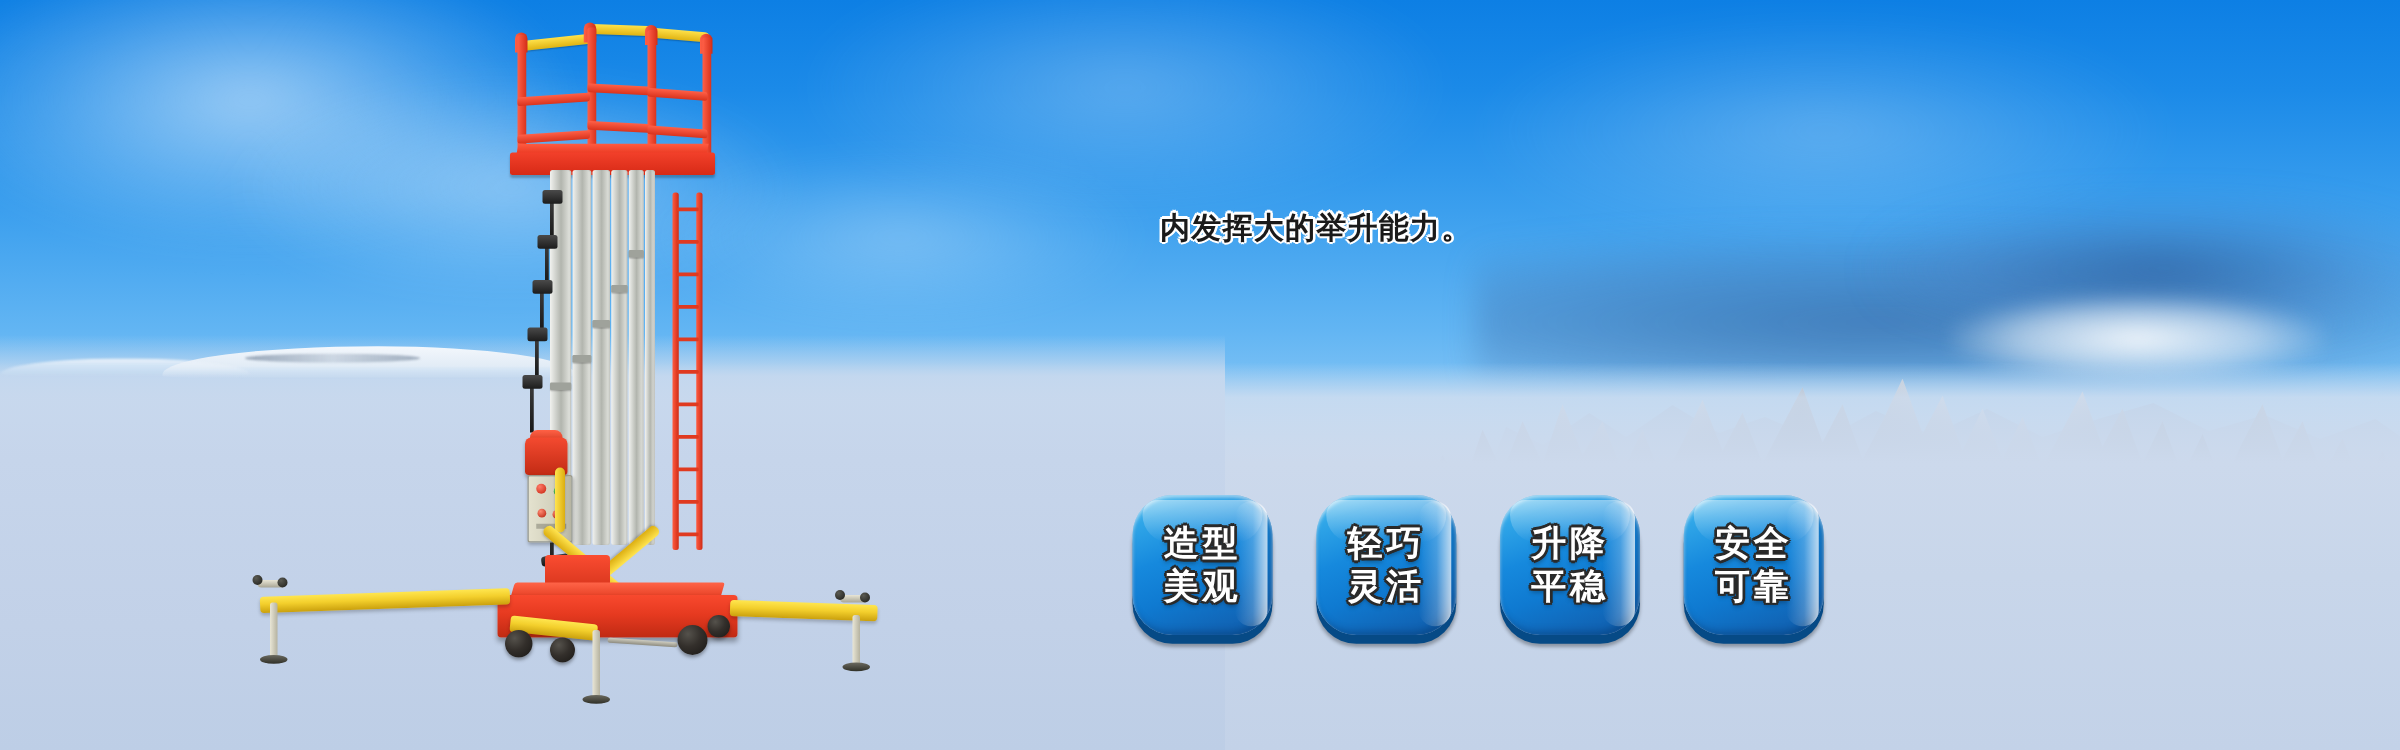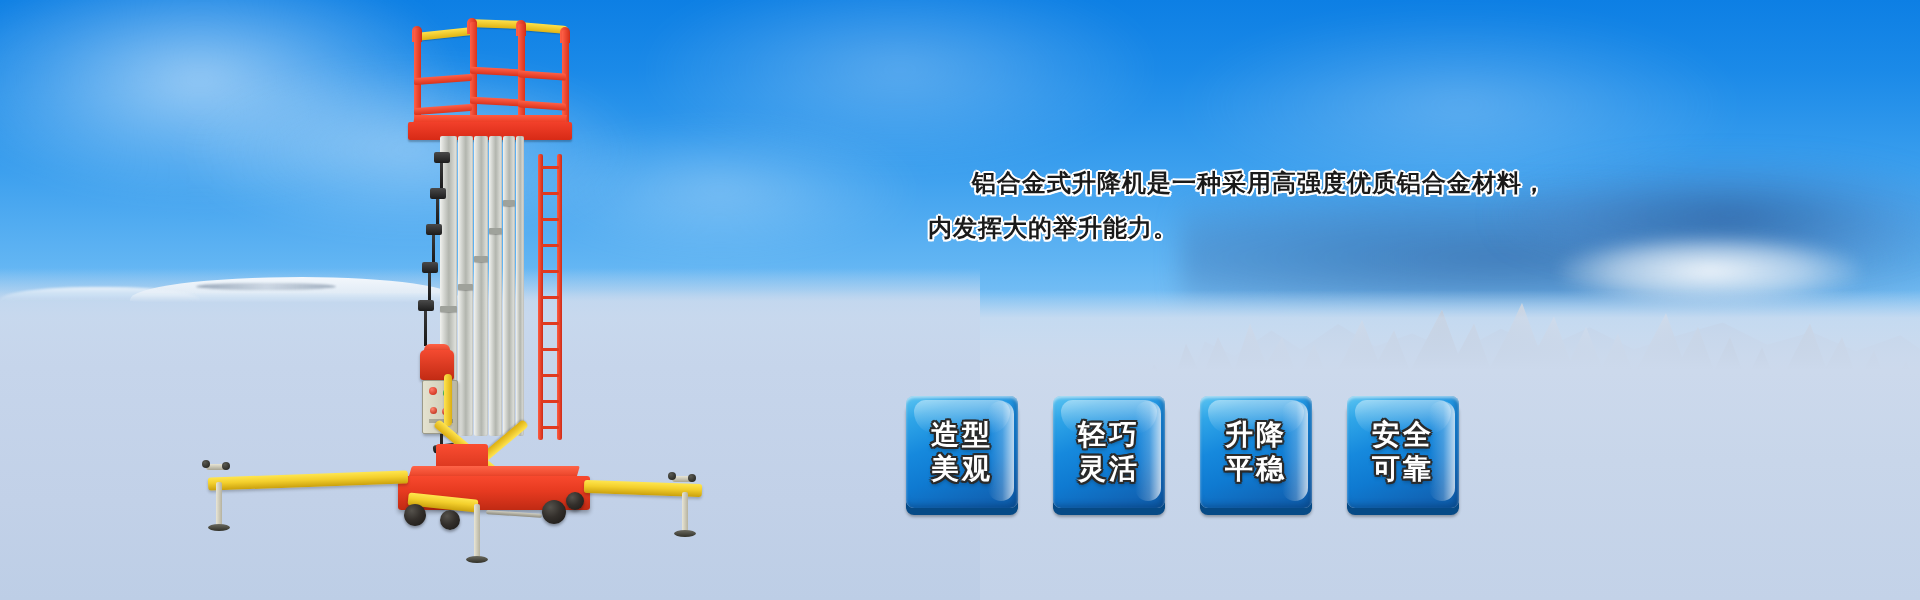--- a/index.html
+++ b/index.html
@@ -184,21 +184,21 @@
       -2px 0 0 #fff, 2px 0 0 #fff, 0 -2px 0 #fff, 0 2px 0 #fff;
   }
   .bodytext .l1 { padding-left:44px; }
   .bodytext .l2 { padding-left:0px; }
   .bodytext .l3 { padding-left:0px; }
   .bodytext .l4 { padding-left:0px; }
 
   
   .badges { position:absolute; left:906px; top:396px; }
   .badge {
-    position:absolute; width:112px; height:112px; border-radius:8px;
+    position:absolute; width:112px; height:112px; border-radius:32px;
     background:
       linear-gradient(160deg, #5ec6f2 0%, #30a6e8 16%, #1689dd 40%, #0f7ad1 62%, #1165b6 86%, #0c5aa6 100%);
     box-shadow:
       0 7px 0 #064a86,
       0 9px 3px rgba(0,0,0,.30),
       inset 0 2px 3px rgba(255,255,255,.55),
       inset -3px -3px 6px rgba(0,40,90,.35);
     display:flex; flex-direction:column; align-items:center; justify-content:center;
   }
   .badge::after { 
@@ -585,21 +585,20 @@
 
     <div class="axle"></div>
     <div class="wheel w1"></div>
     <div class="wheel w2"></div>
     <div class="wheel w3"></div>
     <div class="wheel w4"></div>
   </div>
 
 
   <div class="bodytext">
-    <div class="line l1">铝合金式升降机是一种采用高强度优质铝合金材料，</div>
     <div class="line l4">内发挥大的举升能力。</div>
   </div>
 
   <div class="badges">
     <div class="badge b0">
       <div class="bl">造型</div>
       <div class="bl">美观</div>
     </div>
     <div class="badge b1">
       <div class="bl">轻巧</div>

